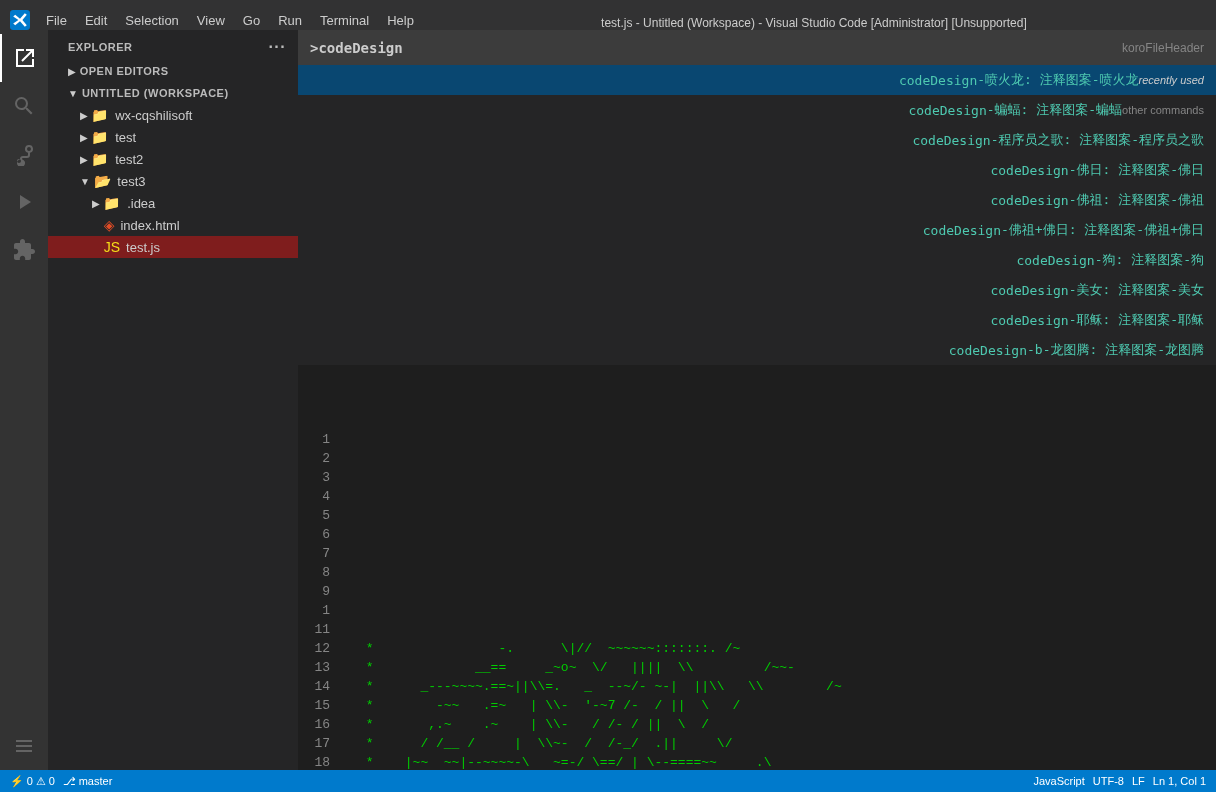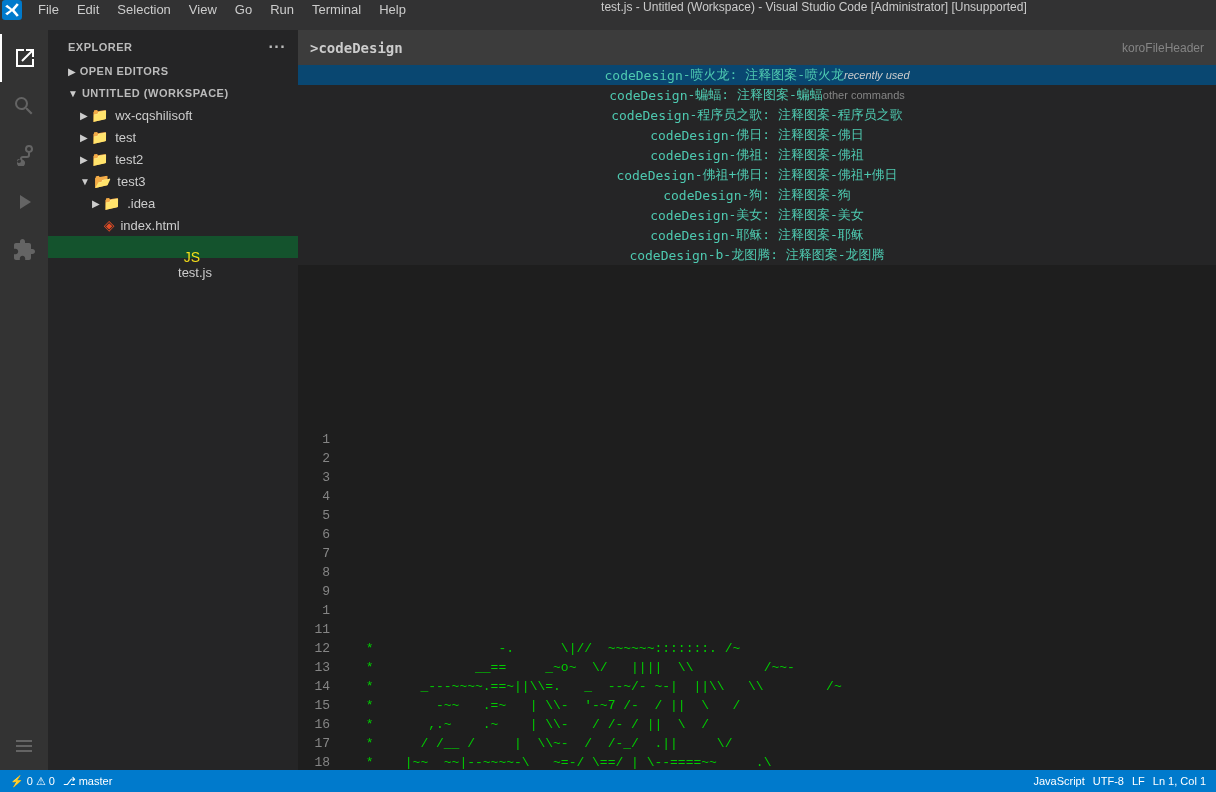--- a/index.html
+++ b/index.html
@@ -11,22 +11,22 @@
       overflow: hidden;
       display: flex;
       flex-direction: column;
     }
 
     
     .title-bar {
       height: 30px;
       background: #323233;
       display: flex;
-      align-items: flex-start;
-      padding: 0 2px;
+      align-items: flex-end;
+      padding: 0 10px;
       flex-shrink: 0;
     }
     .title-bar-menus {
       display: flex;
       align-items: center;
       gap: 2px;
     }
     .menu-item {
       color: #cccccc;
       font-size: 13px;
@@ -104,21 +104,21 @@
     .sidebar-item {
       display: flex;
       align-items: center;
       padding: 2px 0 2px 20px;
       color: #cccccc;
       font-size: 13px;
       font-family: 'Segoe UI', sans-serif;
       cursor: pointer;
       height: 22px;
     }
-    .sidebar-item.active { background: #14532d; flex-direction: column; }
+    .sidebar-item.active { background: #7f1d1d; }
     .sidebar-item .chevron {
       margin-right: 4px;
       font-size: 10px;
       color: #cccccc;
     }
     .sidebar-item .file-icon {
       margin-right: 6px;
       font-size: 14px;
     }
     .indent-1 { padding-left: 32px; }
@@ -192,23 +192,23 @@
       font-family: 'Segoe UI', sans-serif;
     }
     .command-results {
       background: #252526;
       max-height: 320px;
       overflow-y: auto;
     }
     .command-result-item {
       display: flex;
       align-items: center;
-      justify-content: center;
+      justify-content: flex-end;
       padding: 4px 12px;
-      height: 20px;
+      height: 30px;
       cursor: pointer;
       color: #cccccc;
       font-size: 13px;
       font-family: 'Consolas', monospace;
     }
     .command-result-item.selected {
       background: #094771;
     }
     .command-result-text {
       display: flex;

